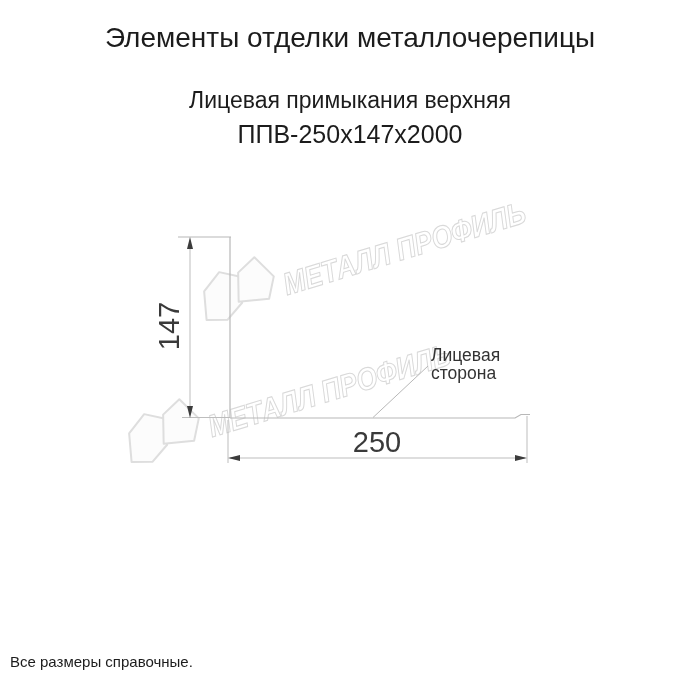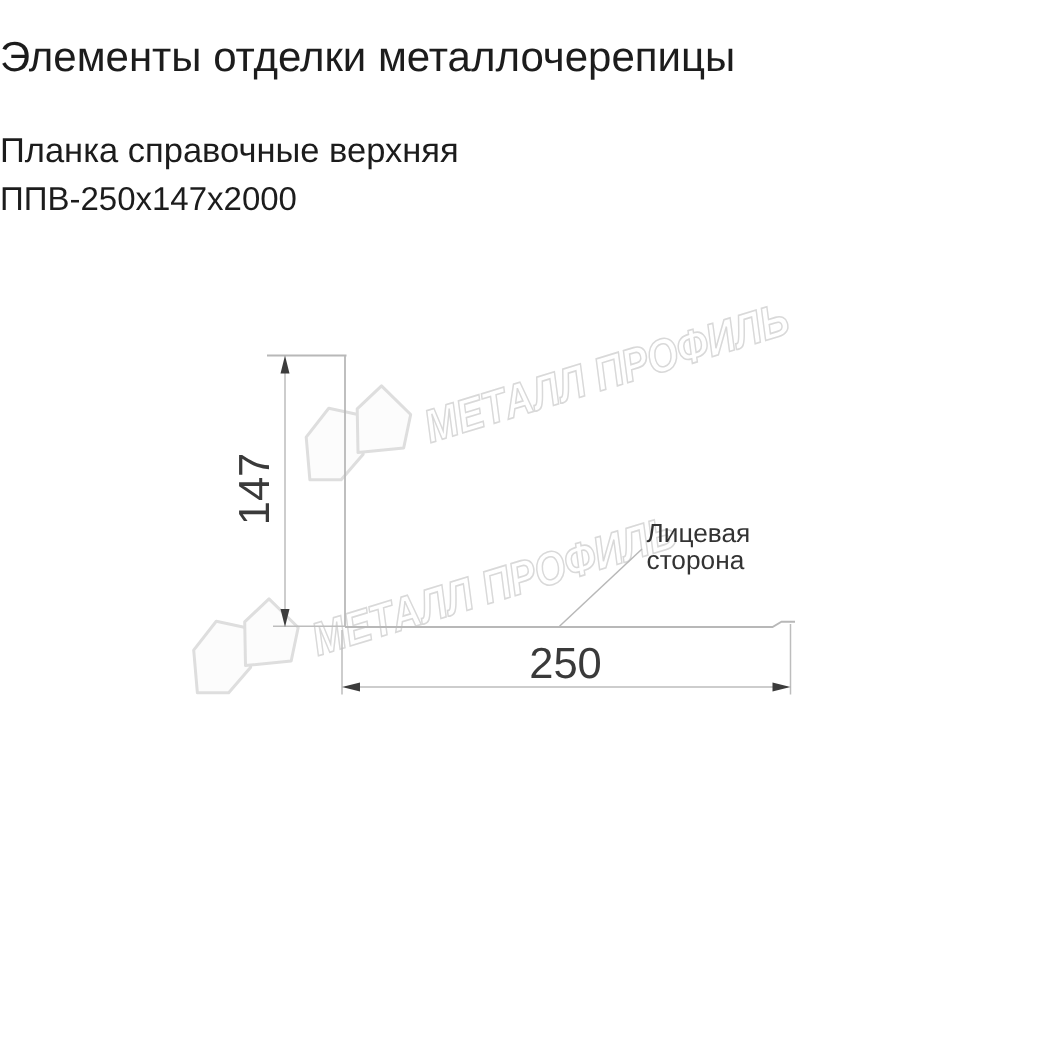--- a/index.html
+++ b/index.html
@@ -1,31 +1,31 @@
 <!DOCTYPE html>
 <html><head>
 <meta charset="utf-8">
 <style>
   html,body{margin:0;padding:0;background:#ffffff;}
   body{width:700px;height:700px;font-family:"Liberation Sans",sans-serif;}
   .sheet{position:relative;width:700px;height:700px;background:#ffffff;overflow:hidden;}
-  .hdr{position:absolute;left:0;right:0;text-align:left;color:#1c1c1c;white-space:nowrap;}
+  .hdr{position:absolute;left:0;right:0;text-align:center;color:#1c1c1c;white-space:nowrap;}
   .title{top:22px;font-size:28px;}
   .subtitle{top:87px;font-size:23px;}
-  .model{top:120px;font-size:22px;}
+  .model{top:120px;font-size:25px;}
   .diagram-svg{position:absolute;left:0;top:0;}
   .footer{position:absolute;left:10px;top:653px;color:#1c1c1c;font-size:15px;line-height:18px;}
 </style>
 </head>
 <body>
 
 <div class="sheet">
 
   <div class="hdr title">Элементы отделки металлочерепицы</div>
-  <div class="hdr subtitle">Планка справочные верхняя</div>
+  <div class="hdr subtitle">Лицевая примыкания верхняя</div>
   <div class="hdr model">ППВ-250х147х2000</div>
 
   <svg class="diagram-svg" width="700" height="700" viewBox="0 0 700 700" font-family="Liberation Sans, sans-serif">
 
     <g transform="translate(206 318) rotate(-17)">
       <g fill="#fcfcfc" stroke="#dedede" stroke-width="2" stroke-linejoin="round">
         <polygon points="0,2 6,-26 26,-40 44,-30 39,-4 20,8"></polygon>
         <polygon points="36,-6 44,-34 64,-44 77,-20 66,0"></polygon>
       </g>
       <text x="84" y="2" font-size="31" font-weight="bold" font-style="italic" textLength="252" lengthAdjust="spacingAndGlyphs" fill="none" stroke="#d9d9d9" stroke-width="1.1">МЕТАЛЛ ПРОФИЛЬ</text>
@@ -69,15 +69,16 @@
     </g>
 
     <g>
       <path d="M373 417.5 L428 366" stroke="#b8b8b8" stroke-width="1" fill="none"></path>
       <text x="431" y="361" font-size="17.5" fill="#333333">Лицевая</text>
       <text x="431" y="379" font-size="17.5" fill="#333333">сторона</text>
     </g>
   </svg>
 
   <div class="footer">
+    <div>Все размеры справочные.</div>
   </div>
 
 </div>
 
 </body></html>

